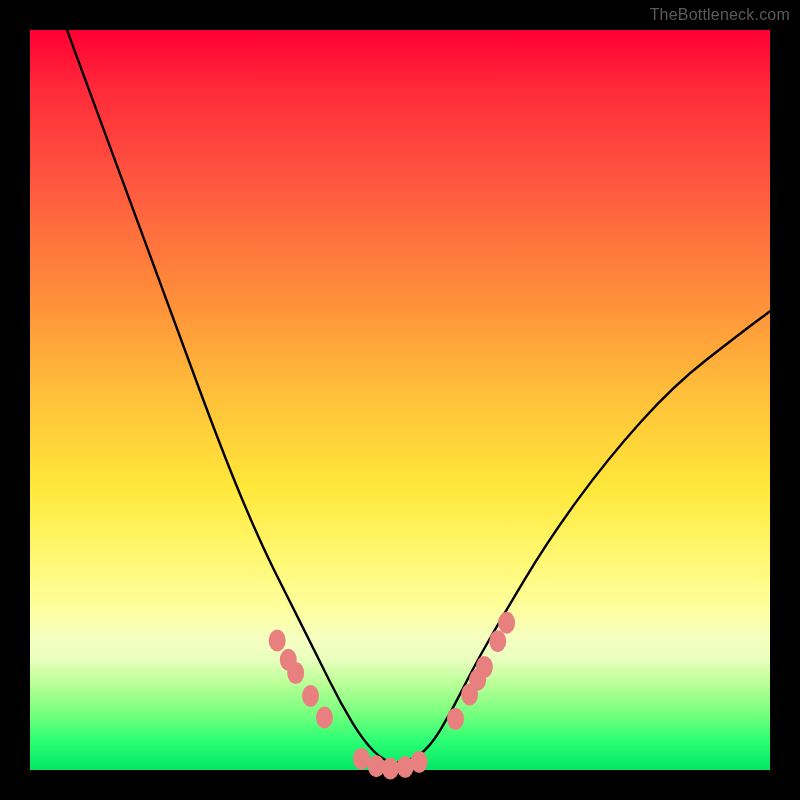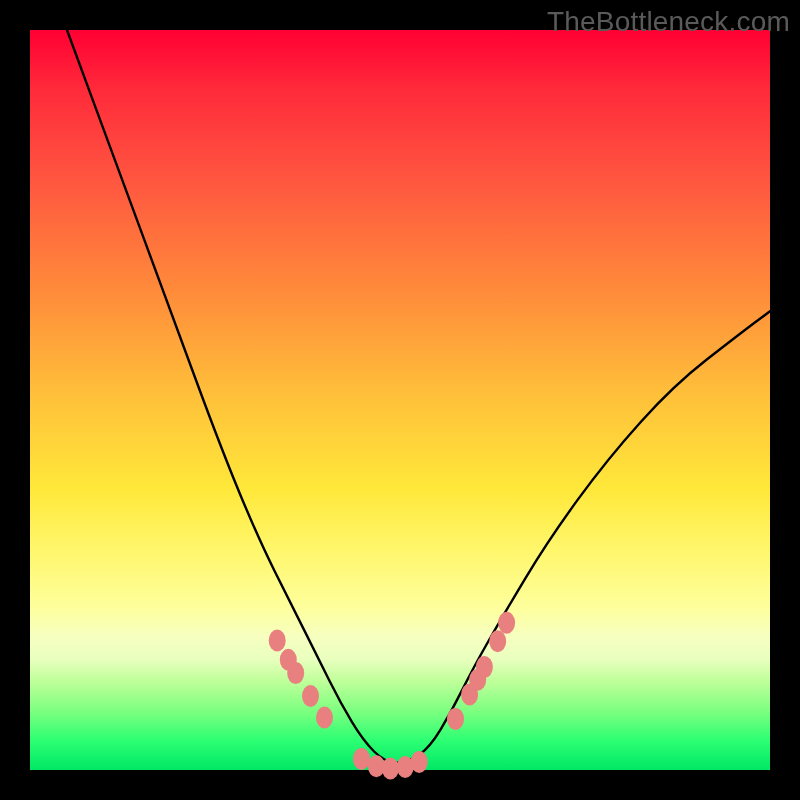--- a/index.html
+++ b/index.html
@@ -40,21 +40,21 @@
       #7dff80 92%,
       #2dff73 96%,
       #00e765 100%
     );
   }
   .watermark {
     position: absolute;
     top: 6px;
     right: 10px;
     color: #5a5a5a;
-    font-size: 28px;
+    font-size: 16px;
     font-weight: 400;
     letter-spacing: 0.2px;
     user-select: none;
   }
   svg.curve {
     position: absolute;
     left: 0;
     top: 0;
     width: 740px;
     height: 740px;

